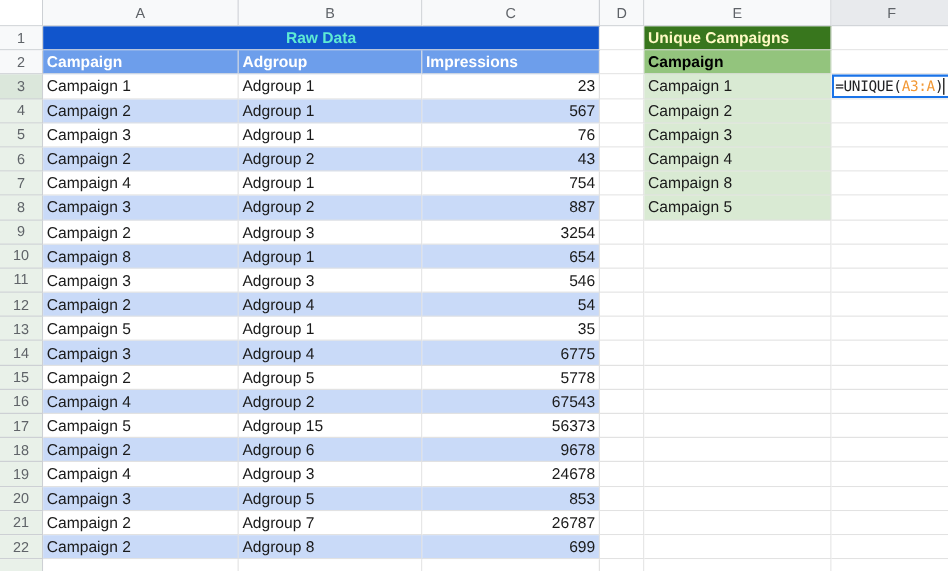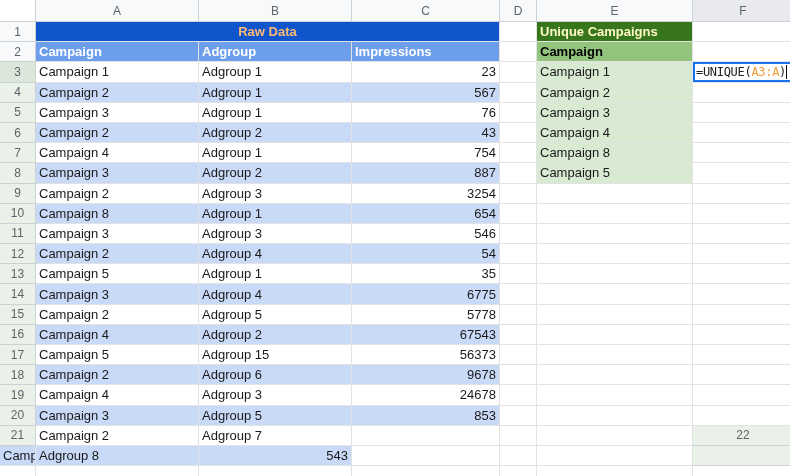--- a/index.html
+++ b/index.html
@@ -36,21 +36,21 @@
     border-right:1px solid #cdd0d4;
     border-bottom:1px solid #cdd0d4;
     padding:0;
   }
   .corner { background:#ffffff; }
   .hdr.sel { background:#e8eaed; }
   .rh-green { background:#e9f1e9; }
   .rh-green.sel { background:#dbe7db; }
   .blue1 {
     background:var(--table-header-blue,#1155cc);
-    color:#fdba74; font-weight:bold; justify-content:center;
+    color:#5eead4; font-weight:bold; justify-content:center;
   }
   .blue2 {
     background:var(--column-header-blue,#6d9eeb);
     color:#fff; font-weight:bold;
   }
   .stripe { background:var(--stripe-blue,#c9daf8); }
   .green1 {
     background:var(--unique-title-green,#38761d);
     color:#fef9c3; font-weight:bold;
   }
@@ -226,27 +226,28 @@
     <div class="cell hdr rh-green">20</div>
     <div class="cell  stripe">Campaign 3</div>
     <div class="cell  stripe">Adgroup 5</div>
     <div class="cell num stripe">853</div>
     <div class="cell"></div>
     <div class="cell"></div>
     <div class="cell"></div>
     <div class="cell hdr rh-green">21</div>
     <div class="cell">Campaign 2</div>
     <div class="cell">Adgroup 7</div>
+    <div class="cell num">26787</div>
     <div class="cell"></div>
     <div class="cell"></div>
     <div class="cell"></div>
     <div class="cell hdr rh-green">22</div>
     <div class="cell  stripe">Campaign 2</div>
     <div class="cell  stripe">Adgroup 8</div>
-    <div class="cell num stripe">543</div>
+    <div class="cell num stripe">699</div>
     <div class="cell"></div>
     <div class="cell"></div>
     <div class="cell"></div>
     <div class="cell hdr rh-green"></div>
     <div class="cell"></div>
     <div class="cell"></div>
     <div class="cell"></div>
     <div class="cell"></div>
     <div class="cell"></div>
     <div class="cell"></div>

